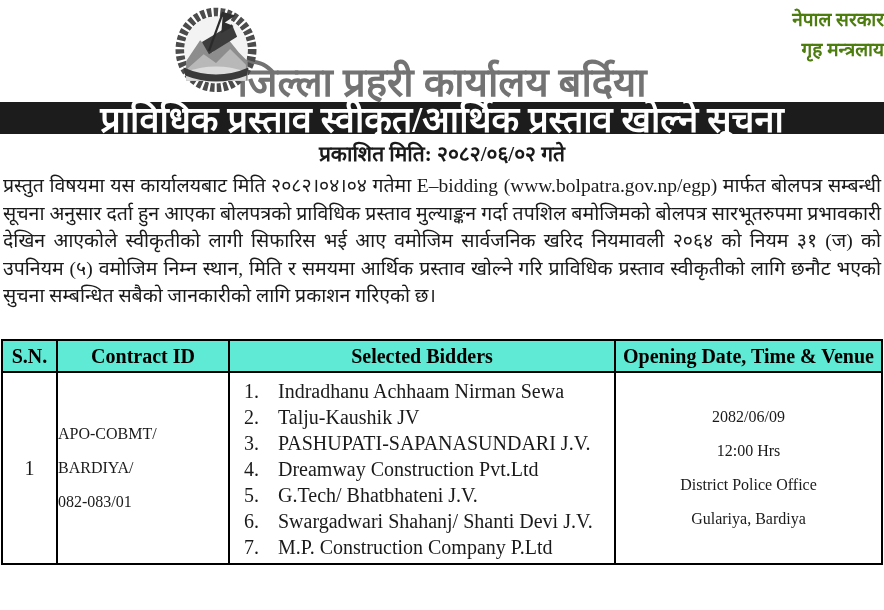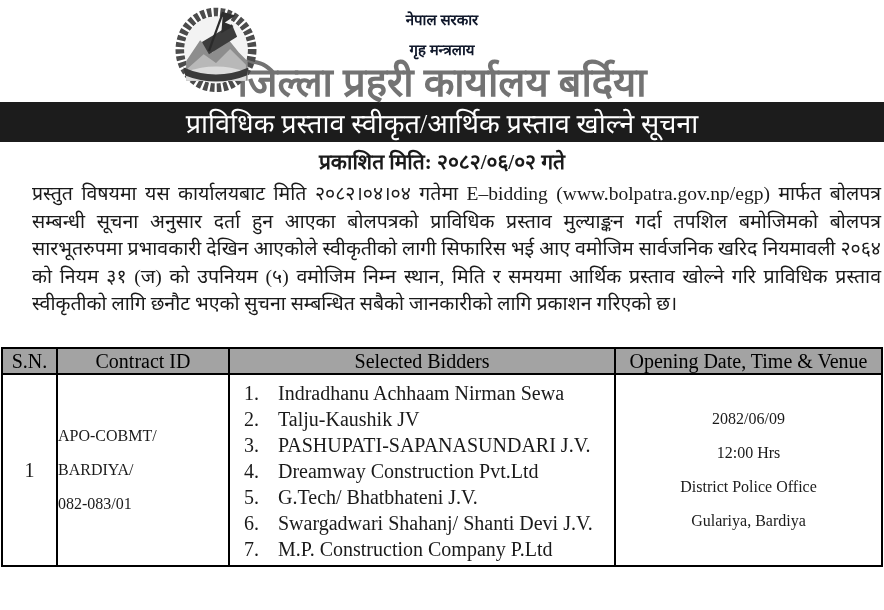--- a/index.html
+++ b/index.html
@@ -12,69 +12,68 @@
   }
   .page { position: relative; width: 884px; height: 610px; }
 
   
   .header { position: relative; height: 102px; text-align: center; padding-top: 5px; }
   .emblem {
     position: absolute; left: 172px; top: 3px;
     width: 88px; height: 92px;
   }
   .gov-line1, .gov-line2 {
-    font-weight: bold; font-size: 15px; line-height: 30px; color: #0f172a;
+    font-weight: bold; font-size: 19px; line-height: 30px; color: #4d7c0f; text-align: right;
   }
   .gov-line3 {
     font-weight: bold; font-size: 40px; line-height: 36px; color: #737373;
   }
 
   
   .banner {
-    height: 40px; width: 884px;
+    height: 32px; width: 884px;
     display: flex; align-items: center; justify-content: center;
-    font-weight: normal; font-size: 27px;
+    font-weight: bold; font-size: 36px;
   }
 
   
   .published {
     text-align: center; font-weight: bold; font-size: 21px;
     margin-top: 5px; height: 30px; line-height: 30px;
   }
 
   
   .body-text {
     padding: 3px 3px 0 3px;
     font-size: 19.5px; line-height: 27.5px;
     text-align: justify;
     height: 168px;
-    margin-left: 29px;
   }
 
   
   .details-heading {
     text-align: center; font-weight: bold; font-size: 21px;
     height: 30px; line-height: 30px; margin-top: 2px;
   }
 
   
   table.notice-table {
     border-collapse: collapse;
     width: 880px;
     margin: 2px auto 0 auto;
     table-layout: fixed;
   }
   .notice-table th, .notice-table td {
     border: 2.5px solid #000;
     vertical-align: middle;
   }
   .notice-table th {
-    font-size: 20px; font-weight: normal; text-align: center;
-    height: 26px; color: #000;
-    background: #a3a3a3;
+    font-size: 20px; font-weight: bold; text-align: center;
+    height: 32px; color: #000;
+    background: #5eead4;
   }
   .col-sn   { width: 55px; }
   .col-cid  { width: 172px; }
   .col-bid  { width: 386px; }
   .col-open { width: 267px; }
 
   td.sn-cell { text-align: center; font-size: 20px; }
   td.cid-cell { font-size: 16px; }
   .cid-line { display: block; line-height: 34px; }
 

